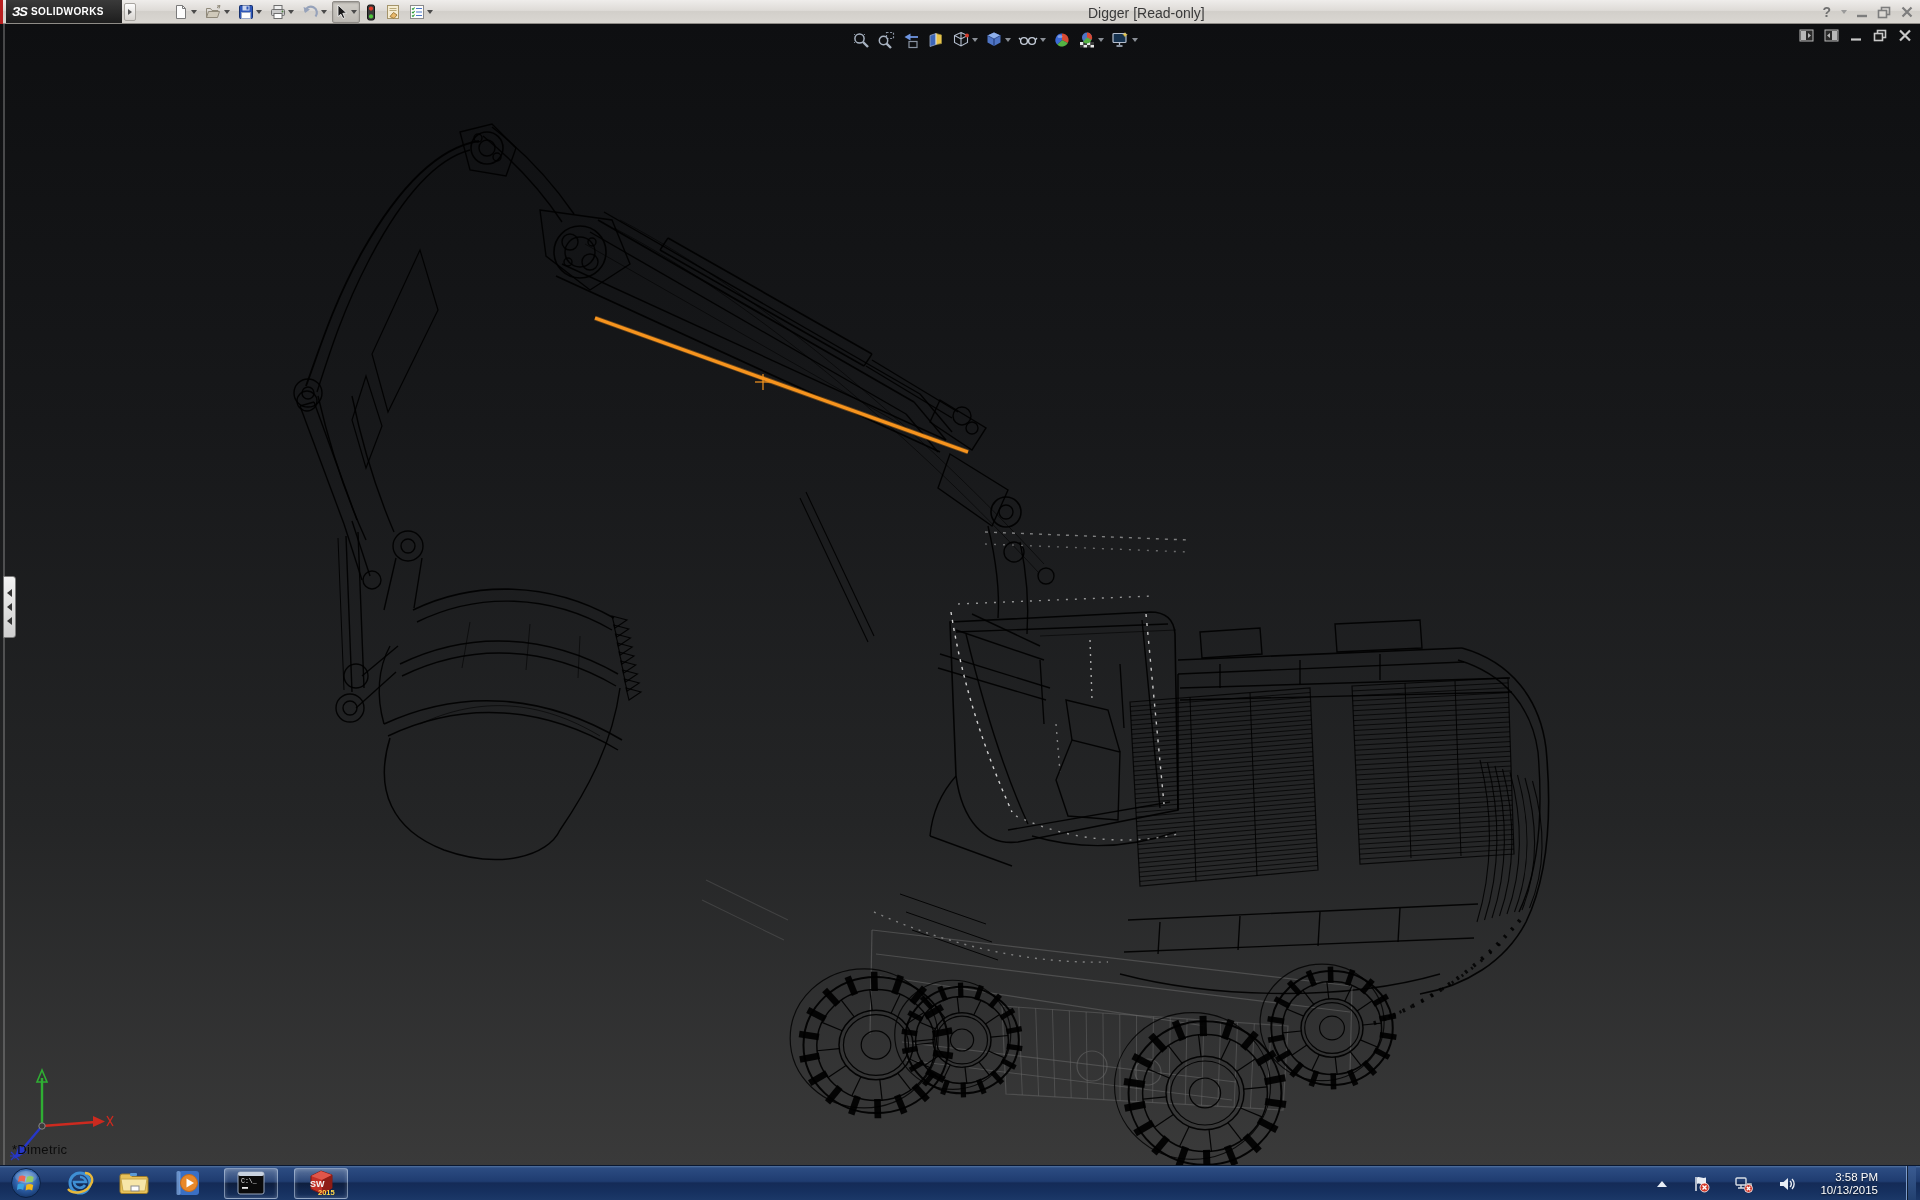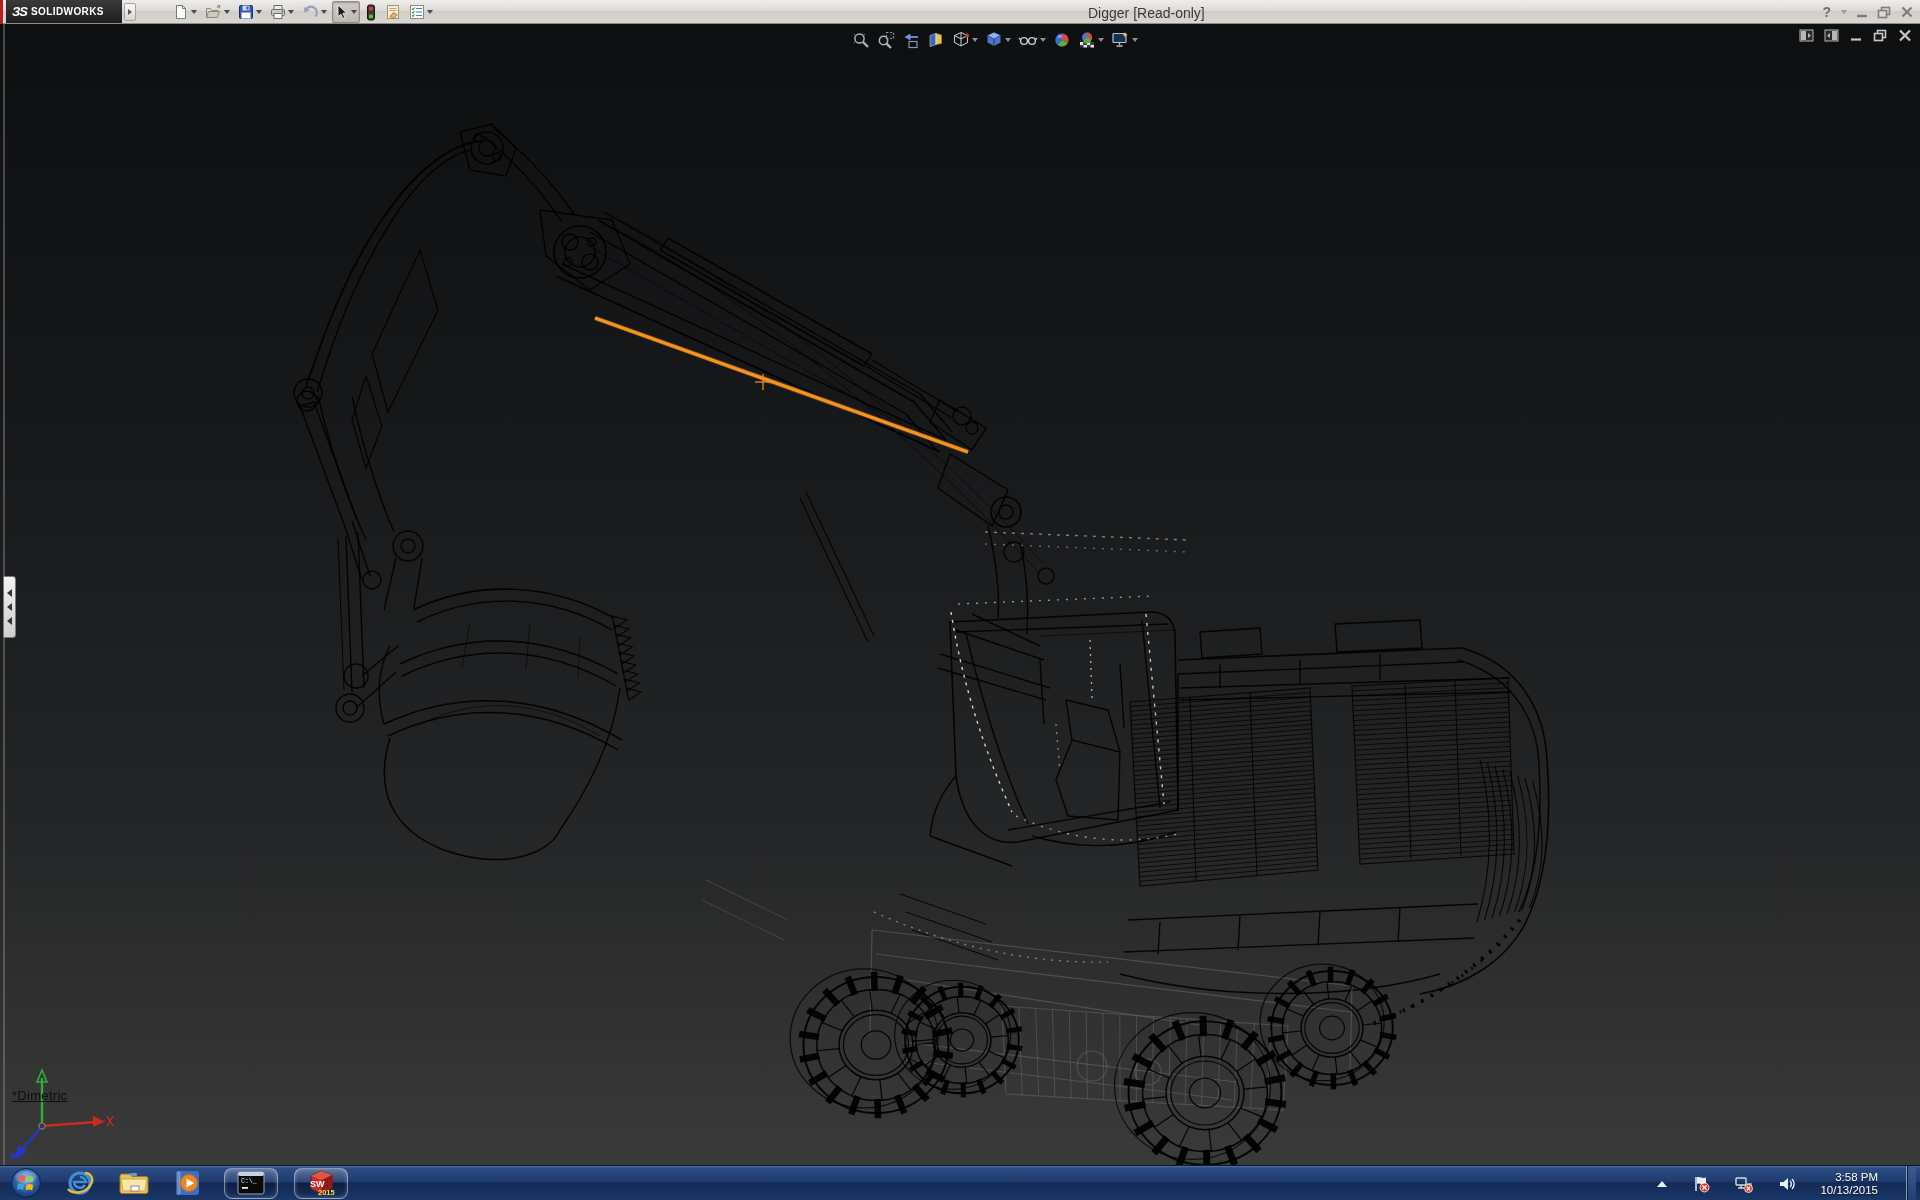--- a/index.html
+++ b/index.html
@@ -44,31 +44,31 @@
 
   .headsup { position:absolute; left:850px; top:3px; height:26px; display:flex; align-items:center; gap:3px; }
   .hu-btn { height:24px; display:flex; align-items:center; padding:0 2px; border-radius:2px; }
   .hu-btn svg { display:block; }
   .dd-dark { width:0; height:0; border-top:4px solid #8a8f96; border-left:3.5px solid transparent; border-right:3.5px solid transparent; margin-left:2px; }
 
   .doc-controls { position:absolute; right:8px; top:5px; display:flex; align-items:center; gap:10px; }
   .doc-controls svg { display:block; }
 
   .triad { position:absolute; left:8px; top:1040px; }
-  .view-label { position:absolute; left:12px; top:1064px; font-size:13px; color:#0c0c0c; letter-spacing:.3px;text-decoration:underline; }
+  .view-label { position:absolute; left:12px; top:1118px; font-size:13px; color:#0c0c0c; letter-spacing:.3px; }
 
   
   .taskbar { position:absolute; left:0; top:1165px; width:1920px; height:35px;
     background:linear-gradient(#52729f 0%, #2c4c82 6%, #1f3c70 45%, #142b57 50%, #16305f 75%, #1b3868 100%);
     border-top:1px solid #0a1830; display:flex; align-items:center; }
   .start-orb { width:40px; height:33px; margin-left:6px; display:flex; align-items:center; justify-content:center; }
   .tb-apps { display:flex; align-items:center; gap:14px; margin-left:14px; }
   .task-icon { width:40px; height:30px; display:flex; align-items:center; justify-content:center; }
   .task-btn-active { width:54px; height:31px; display:flex; align-items:center; justify-content:center;
-    border:1px solid rgba(210,225,245,.55); border-radius:8px;
+    border:1px solid rgba(210,225,245,.55); border-radius:3px;
     background:linear-gradient(rgba(255,255,255,.22), rgba(255,255,255,.06) 45%, rgba(0,0,0,.28) 50%, rgba(20,40,80,.25));
     box-shadow:inset 0 0 4px rgba(255,255,255,.25); margin-left:2px; }
   .tray { position:absolute; right:0; top:0; height:35px; display:flex; align-items:center; gap:24px; padding-right:4px; }
   .tray-icon { display:flex; align-items:center; justify-content:center; }
   .clock { text-align:right; color:#fff; font-size:11.5px; line-height:13px; text-shadow:0 1px 2px rgba(0,0,0,.8); margin-right:4px; }
   .show-desktop { width:10px; height:35px; border-left:1px solid #7e9cc9; box-shadow:inset 1px 0 0 rgba(0,0,0,.6);
     background:linear-gradient(#3a5b92,#22406f); }
 </style>
 </head>
 <body>

